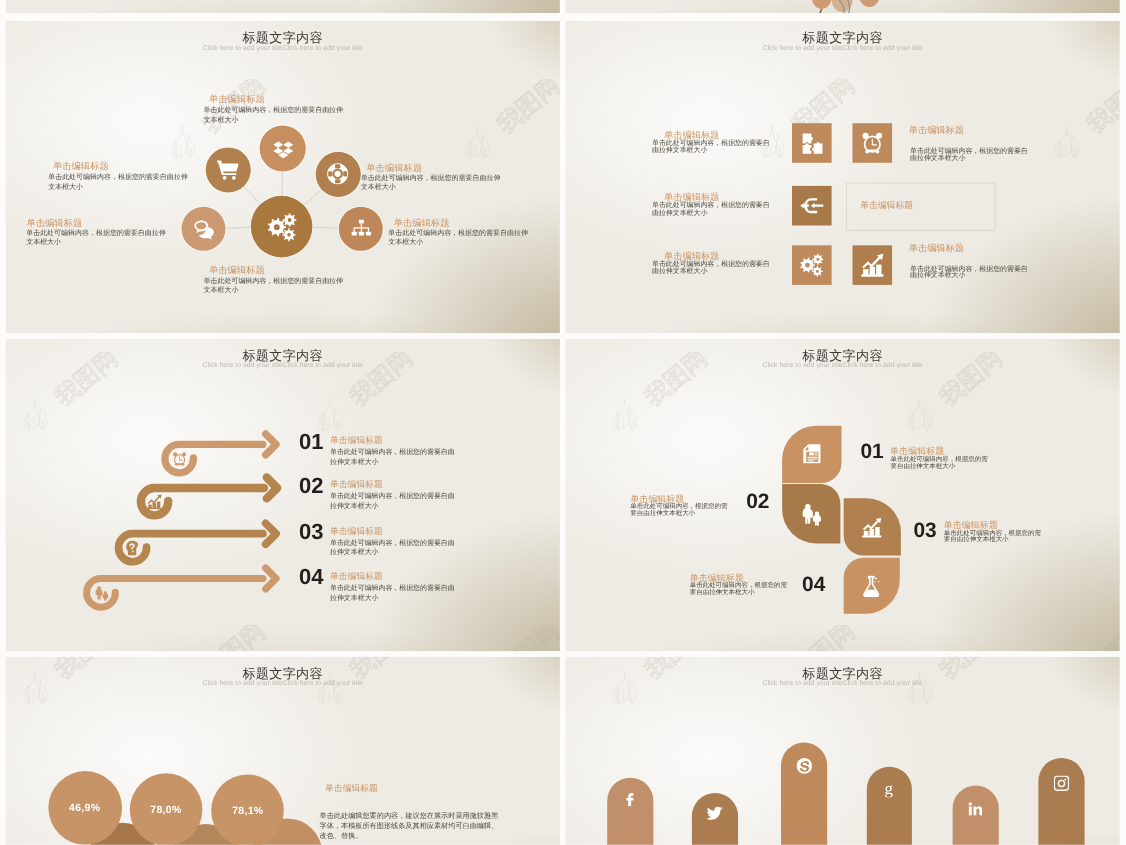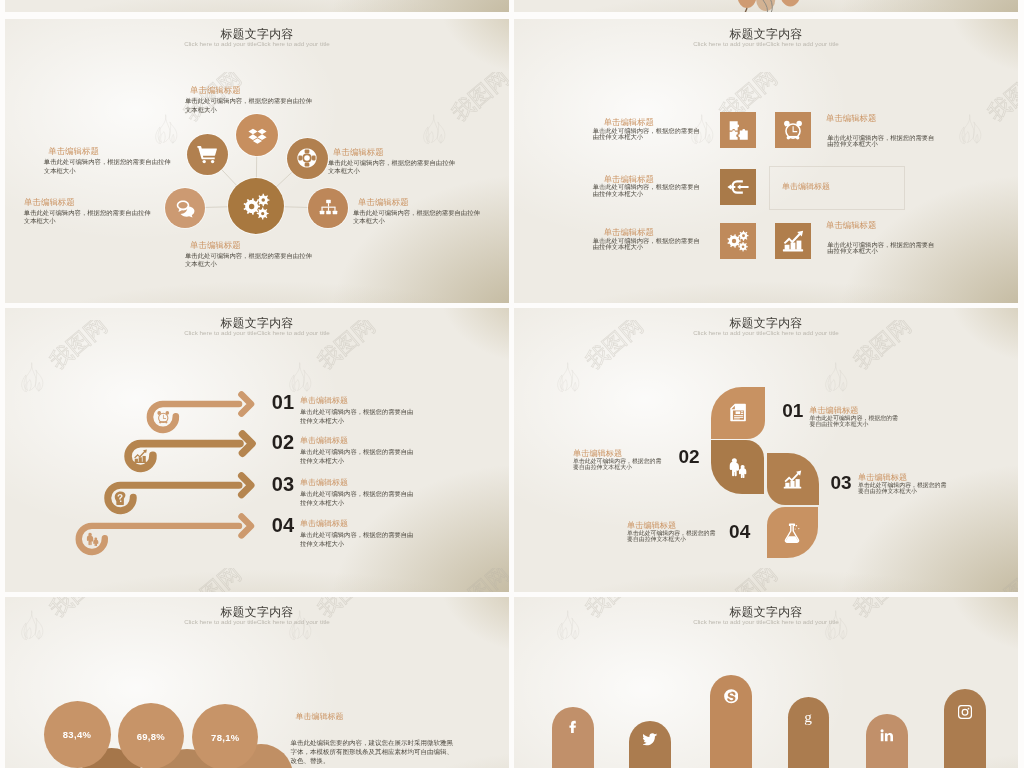--- a/index.html
+++ b/index.html
@@ -493,22 +493,22 @@
               </g>
             </g>
             <text x="44" y="50" transform="rotate(-40 44 50)" font-family="Liberation Sans,sans-serif" font-size="22" fill="none" stroke="#b2ada2" stroke-width="0.8">我图网</text>
           </svg></div>
       </div>
       <div class="s-title" style="top:9.5px;">标题文字内容</div>
       <div class="s-sub" style="top:22.3px;">Click here to add your titleClick here to add your title</div>
       <div style="position:absolute;left:75.1px;top:150.7px;width:63px;height:63px;border-radius:50%;background:#a5764a;"></div>
       <div style="position:absolute;left:150.2px;top:151.7px;width:64px;height:64px;border-radius:50%;background:#b4865c;"></div>
       <div style="position:absolute;left:224.0px;top:147.0px;width:64px;height:64px;border-radius:50%;background:#c08f64;"></div>
-      <div class="pct" style="left:38.5px;top:103.5px;width:67px;height:67px;background:#c79468;">83,4%</div>
-      <div class="pct" style="left:112.9px;top:106.0px;width:66px;height:66px;background:#c79468;">69,8%</div>
+      <div class="pct" style="left:38.5px;top:103.5px;width:67px;height:67px;background:#c79468;">46,9%</div>
+      <div class="pct" style="left:112.9px;top:106.0px;width:66px;height:66px;background:#c79468;">78,0%</div>
       <div class="pct" style="left:187.3px;top:107.0px;width:66px;height:66px;background:#c79468;">78,1%</div>
       <div class="txtblk" style="left:285.5px;top:116px;width:163px;">
         <div class="hd" style="font-size:8px;line-height:1;margin-bottom:17px;margin-left:5px;">单击编辑标题</div>
         <div class="bd" style="font-size:6.5px;line-height:1.40;">单击此处编辑您要的内容，建议您在展示时采用微软雅黑字体，本模板所有图形线条及其相应素材均可自由编辑、改色、替换。</div>
       </div>
     </div>
 <div class="slide" id="slide-6" style="left:514px;top:597px;width:504px;height:284px;">
       <div class="paper"></div>
       <div class="wmlayer">
         <div style="position:absolute;left:36px;top:-29px;width:125px;height:125px;opacity:.32;"><svg width="125" height="125" viewBox="0 0 125 125">

